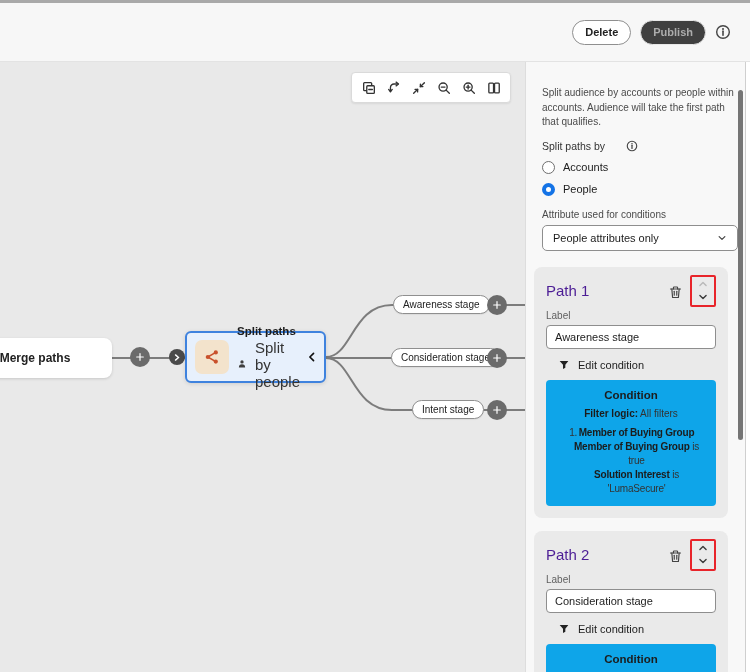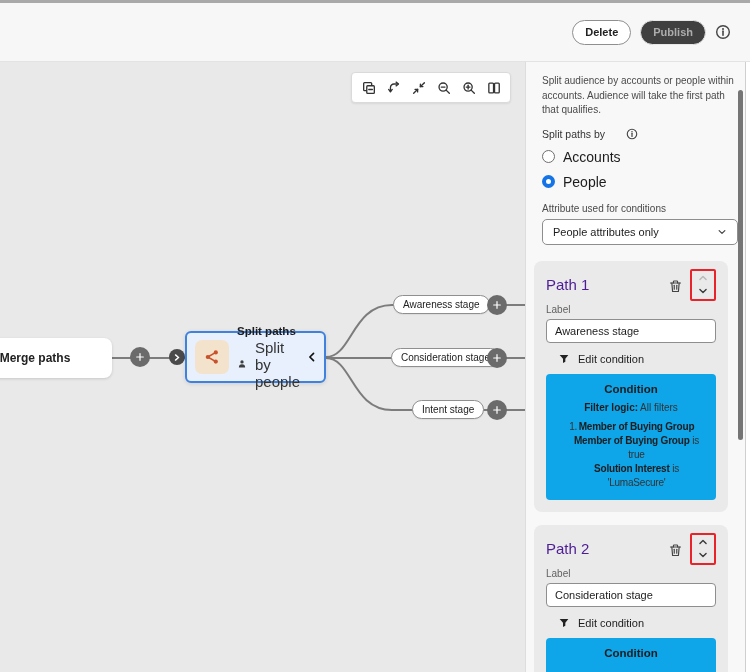--- a/index.html
+++ b/index.html
@@ -51,26 +51,26 @@
 
   .blabel { position:absolute; background:#fff; border:1px solid #8f8f8f; border-radius:10px;
             font-size:10px; color:#222; padding:3px 9px; white-space:nowrap; box-shadow:0 1px 1px rgba(0,0,0,.06); }
 
   
   .panel { position:absolute; left:525px; top:62px; width:220px; height:610px; background:#f8f8f8;
            border-left:1px solid #ddd; padding:12px 8px 0 16px; overflow:hidden; }
   .edge { position:absolute; left:745px; top:62px; width:5px; height:610px; background:#fff; border-left:1px solid #cfcfcf; }
   .scroll-thumb { position:absolute; left:212px; top:28px; width:5px; height:350px; background:#757575; border-radius:3px; }
 
-  .intro { font-size:10px; line-height:1.45; color:#4a4a4a; margin-bottom:10px; width:194px; }
+  .intro { font-size:10px; line-height:1.45; color:#4a4a4a; margin-bottom:10px; width:194px;margin-top:12px; }
   .splitby-row { display:flex; align-items:center; gap:21px; font-size:10.5px; color:#333; margin-bottom:9px; }
   .radio-row { display:flex; align-items:center; gap:8px; margin:9px 0; cursor:pointer; }
   .radio { width:13px; height:13px; border-radius:50%; background:#fff; border:1.5px solid #6e6e6e; }
   .radio.sel { border:4px solid #1473e6; }
-  .radio-label { font-size:14px; color:#1c1c1c; }
+  .radio-label { font-size:11px; color:#1c1c1c; }
   .attr-label { font-size:10px; color:#4a4a4a; margin:13px 0 5px; }
   .select { width:196px; height:26px; background:#fff; border:1px solid #8e8e8e; border-radius:5px;
             display:flex; align-items:center; justify-content:space-between; padding:0 10px;
             font-size:11px; color:#1c1c1c; margin-bottom:16px; cursor:pointer; }
   .select svg { stroke:#444; stroke-width:1.7; fill:none; stroke-linecap:round; stroke-linejoin:round; }
 
   .path-card { background:#eaeaea; border-radius:8px; padding:8px 12px 12px; margin:0 0 13px -8px; width:194px; }
   .pc-head { display:flex; align-items:flex-start; }
   .pc-title { font-size:15px; font-weight:normal; color:#4c1d95; padding-top:7px; }
   .pc-controls { margin-left:auto; display:flex; align-items:center; gap:7px; }

